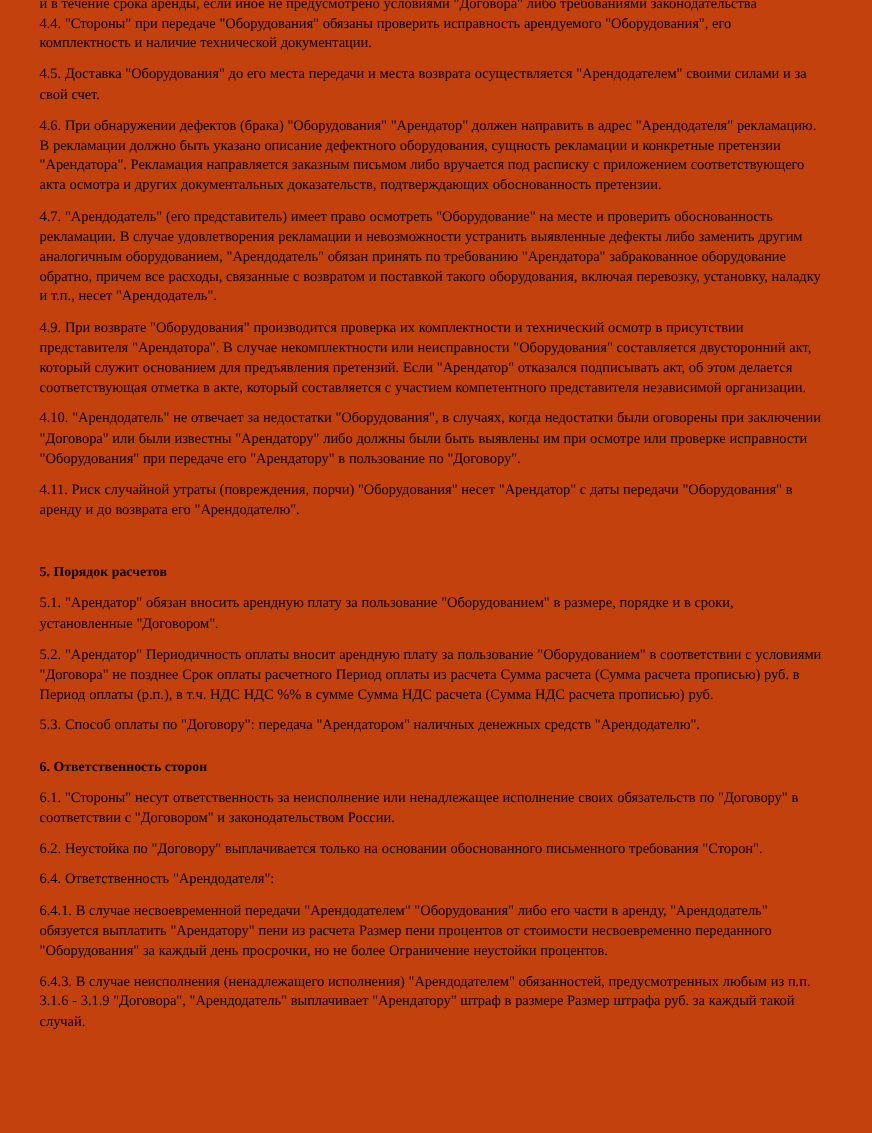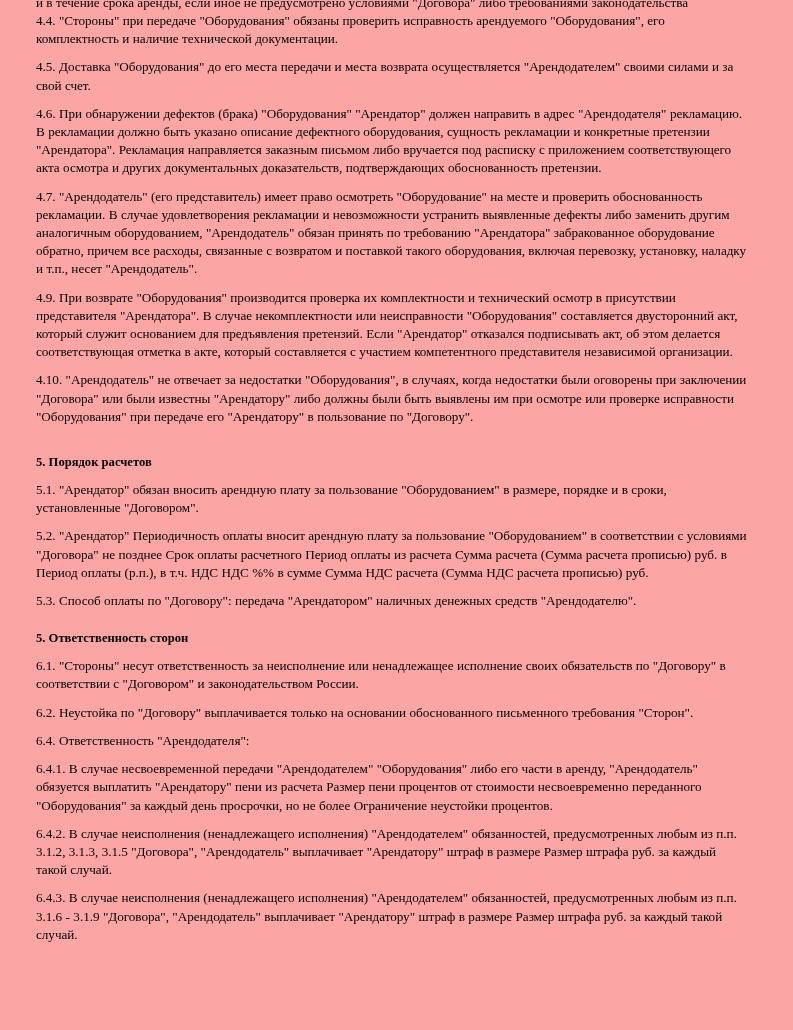--- a/index.html
+++ b/index.html
@@ -13,21 +13,21 @@
     overflow: hidden;
     font-family: "Liberation Serif", "DejaVu Serif", serif;
     color: #000000;
   }
   .page {
     position: relative;
     width: 793px;
     height: 1030px;
     box-sizing: border-box;
     padding: 0 43px 0 36px;
-    background: #fca5a5;
+    background: #c2410c;
   }
   
   .clipped-line {
     height: 12px;
     overflow: hidden;
     position: relative;
   }
   .clipped-line .inner {
     position: absolute;
     left: 0;
@@ -45,45 +45,45 @@
     letter-spacing: -0.05px;
     word-spacing: 0.2px;
   }
   h2.heading {
     margin: 20px 0 11px 0;
     font-size: 12.6px;
     line-height: 16px;
     font-weight: bold;
   }
   h2.heading.first {
-    margin-top: 28px;
+    margin-top: 40px;
   }
 </style>
 </head>
 <body>
 
 <div class="page">
 
   <div class="clipped-line">
     <span class="inner">и в течение срока аренды, если иное не предусмотрено условиями "Договора" либо требованиями законодательства</span>
   </div>
 
   <div id="doc-body">
       <p class="para">4.4. "Стороны" при передаче "Оборудования" обязаны проверить исправность арендуемого "Оборудования", его комплектность и наличие технической документации.</p>
       <p class="para">4.5. Доставка "Оборудования" до его места передачи и места возврата осуществляется "Арендодателем" своими силами и за свой счет.</p>
       <p class="para">4.6. При обнаружении дефектов (брака) "Оборудования" "Арендатор" должен направить в адрес "Арендодателя" рекламацию. В рекламации должно быть указано описание дефектного оборудования, сущность рекламации и конкретные претензии "Арендатора". Рекламация направляется заказным письмом либо вручается под расписку с приложением соответствующего акта осмотра и других документальных доказательств, подтверждающих обоснованность претензии.</p>
       <p class="para">4.7. "Арендодатель" (его представитель) имеет право осмотреть "Оборудование" на месте и проверить обоснованность рекламации. В случае удовлетворения рекламации и невозможности устранить выявленные дефекты либо заменить другим аналогичным оборудованием, "Арендодатель" обязан принять по требованию "Арендатора" забракованное оборудование обратно, причем все расходы, связанные с возвратом и поставкой такого оборудования, включая перевозку, установку, наладку и т.п., несет "Арендодатель".</p>
       <p class="para">4.9. При возврате "Оборудования" производится проверка их комплектности и технический осмотр в присутствии представителя "Арендатора". В случае некомплектности или неисправности "Оборудования" составляется двусторонний акт, который служит основанием для предъявления претензий. Если "Арендатор" отказался подписывать акт, об этом делается соответствующая отметка в акте, который составляется с участием компетентного представителя независимой организации.</p>
       <p class="para">4.10. "Арендодатель" не отвечает за недостатки "Оборудования", в случаях, когда недостатки были оговорены при заключении "Договора" или были известны "Арендатору" либо должны были быть выявлены им при осмотре или проверке исправности "Оборудования" при передаче его "Арендатору" в пользование по "Договору".</p>
+      <p class="para">4.11. Риск случайной утраты (повреждения, порчи) "Оборудования" несет "Арендатор" с даты передачи "Оборудования" в аренду и до возврата его "Арендодателю".</p>
       <h2 class="heading first">5. Порядок расчетов</h2>
       <p class="para">5.1. "Арендатор" обязан вносить арендную плату за пользование "Оборудованием" в размере, порядке и в сроки, установленные "Договором".</p>
       <p class="para">5.2. "Арендатор" Периодичность оплаты вносит арендную плату за пользование "Оборудованием" в соответствии с условиями "Договора" не позднее Срок оплаты расчетного Период оплаты из расчета Сумма расчета (Сумма расчета прописью) руб. в Период оплаты (р.п.), в т.ч. НДС НДС %% в сумме Сумма НДС расчета (Сумма НДС расчета прописью) руб.</p>
       <p class="para">5.3. Способ оплаты по "Договору": передача "Арендатором" наличных денежных средств "Арендодателю".</p>
-      <h2 class="heading">5. Ответственность сторон</h2>
+      <h2 class="heading">6. Ответственность сторон</h2>
       <p class="para">6.1. "Стороны" несут ответственность за неисполнение или ненадлежащее исполнение своих обязательств по "Договору" в соответствии с "Договором" и законодательством России.</p>
       <p class="para">6.2. Неустойка по "Договору" выплачивается только на основании обоснованного письменного требования "Сторон".</p>
       <p class="para">6.4. Ответственность "Арендодателя":</p>
       <p class="para">6.4.1. В случае несвоевременной передачи "Арендодателем" "Оборудования" либо его части в аренду, "Арендодатель" обязуется выплатить "Арендатору" пени из расчета Размер пени процентов от стоимости несвоевременно переданного "Оборудования" за каждый день просрочки, но не более Ограничение неустойки процентов.</p>
-      <p class="para">6.4.2. В случае неисполнения (ненадлежащего исполнения) "Арендодателем" обязанностей, предусмотренных любым из п.п. 3.1.2, 3.1.3, 3.1.5 "Договора", "Арендодатель" выплачивает "Арендатору" штраф в размере Размер штрафа руб. за каждый такой случай.</p>
       <p class="para">6.4.3. В случае неисполнения (ненадлежащего исполнения) "Арендодателем" обязанностей, предусмотренных любым из п.п. 3.1.6 - 3.1.9 "Договора", "Арендодатель" выплачивает "Арендатору" штраф в размере Размер штрафа руб. за каждый такой случай.</p>
     </div>
 
 </div>
 
 </body></html>

